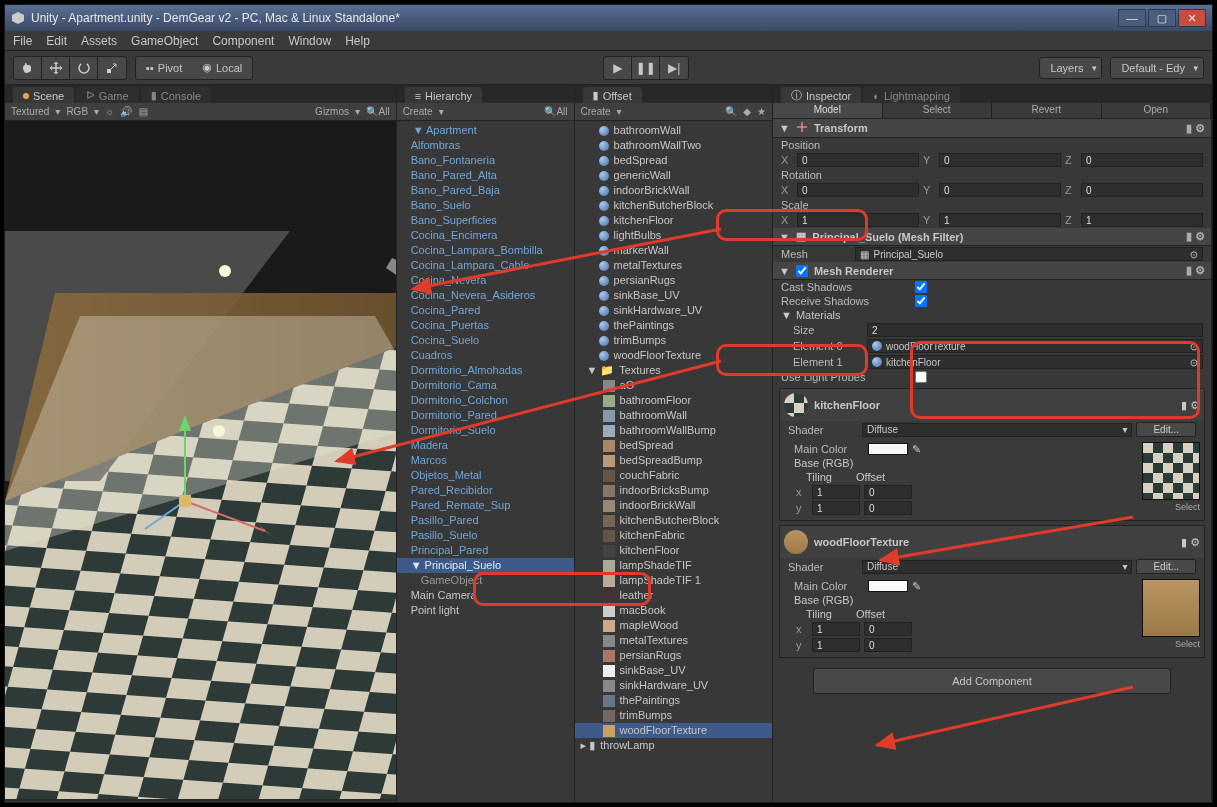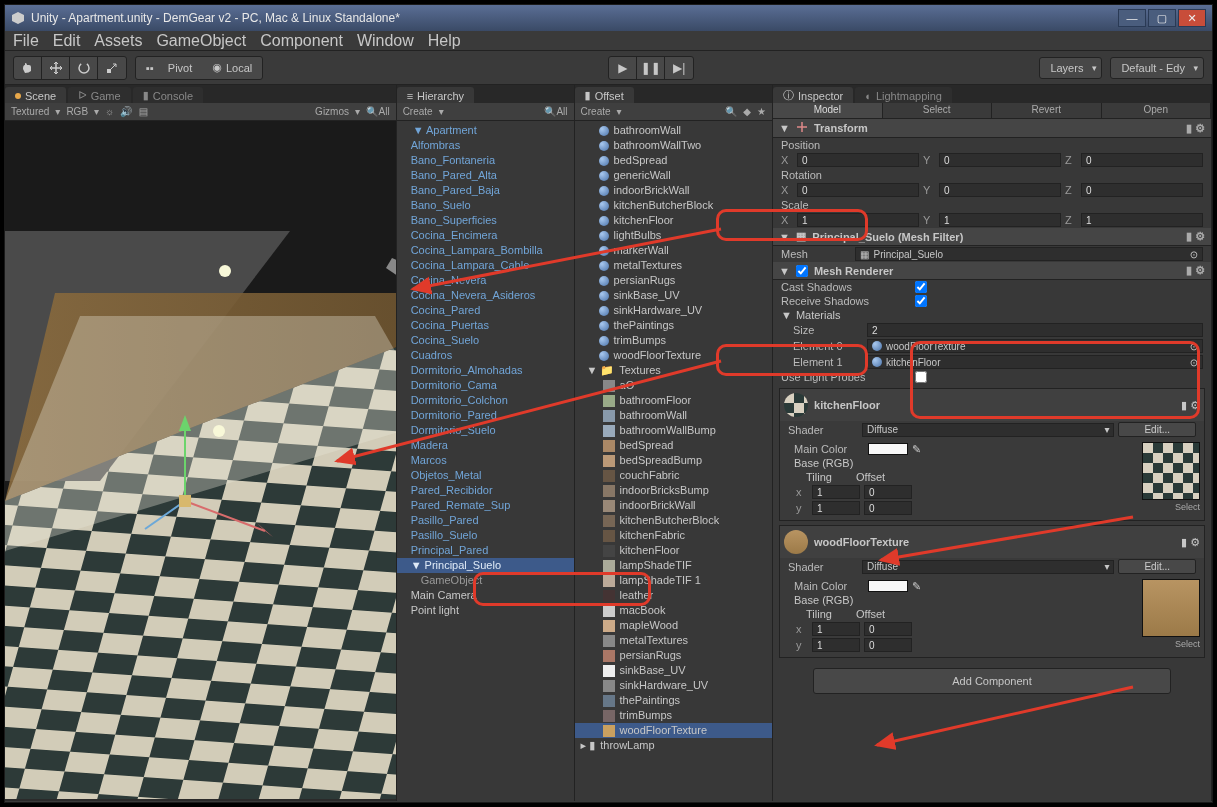--- a/index.html
+++ b/index.html
@@ -4,37 +4,37 @@
 <style>
 * { box-sizing: border-box; margin: 0; padding: 0; font-family: "Lucida Grande", Arial, sans-serif; }
 body { background: #000; width: 1217px; height: 807px; overflow: hidden; position: relative; }
 .window { position: absolute; left: 4px; top: 4px; width: 1209px; height: 799px; background: #3a3a3a; border: 1px solid #1a1a1a; }
 .titlebar { height: 26px; background: linear-gradient(#5a6e95,#3a4a66); display: flex; align-items: center; padding: 0 6px; color: #e8e8e8; font-size: 12px; }
 .titlebar .icon-unity { width: 14px; height: 14px; margin-right: 6px; display: inline-block; }
 .titlebar .spacer { flex: 1; }
 .titlebar .winbtns { display: flex; gap: 2px; }
 .titlebar .winbtn { width: 28px; height: 18px; background: #4a5d7d; border: 1px solid #2a3a55; display: flex; align-items: center; justify-content: center; color: #eee; font-size: 11px; }
 .titlebar .winbtn.close { background: #c84d3a; }
-.menubar { height: 20px; background: #3a3a3a; display: flex; align-items: center; padding: 0 8px; gap: 14px; color: #c7c7c7; font-size: 16px; border-bottom: 1px solid #222; }
+.menubar { height: 20px; background: #3a3a3a; display: flex; align-items: center; padding: 0 8px; gap: 14px; color: #c7c7c7; font-size: 12px; border-bottom: 1px solid #222; }
 .menubar span { cursor: default; }
 .toolbar { height: 34px; background: #3a3a3a; border-bottom: 1px solid #222; display: flex; align-items: center; padding: 0 8px; gap: 8px; }
 .toolbar .grp { display: flex; background: #484848; border: 1px solid #222; border-radius: 3px; }
 .toolbar .btn { width: 28px; height: 22px; border-right: 1px solid #222; display: flex; align-items: center; justify-content: center; color: #c7c7c7; font-size: 12px; }
 .toolbar .btn:last-child { border-right: none; }
 .toolbar .lblbtn { height: 22px; padding: 0 10px; display: flex; align-items: center; color: #c7c7c7; font-size: 11px; }
 .toolbar .play-grp { margin-left: auto; margin-right: auto; }
 .toolbar .dropdown { height: 22px; background: #484848; border: 1px solid #222; border-radius: 3px; padding: 0 18px 0 10px; display: flex; align-items: center; color: #c7c7c7; font-size: 11px; position: relative; }
 .toolbar .dropdown:after { content: "▾"; position: absolute; right: 5px; font-size: 9px; }
 .main { display: flex; height: 716px; }
 .panel { background: #383838; border-right: 1px solid #222; display: flex; flex-direction: column; }
 .scene-panel { width: 458px; }
 .hierarchy-panel { width: 208px; }
 .project-panel { width: 232px; }
 .inspector-panel { flex: 1; }
-.tabs { height: 18px; background: #282828; display: flex; align-items: flex-end; padding-left: 0; gap: 2px; }
+.tabs { height: 18px; background: #282828; display: flex; align-items: flex-end; padding-left: 8px; gap: 2px; }
 .tab { height: 16px; background: #383838; padding: 1px 10px 0; color: #c7c7c7; font-size: 11px; border-radius: 3px 3px 0 0; display: flex; align-items: center; gap: 4px; }
 .tab.inactive { background: #2e2e2e; color: #888; }
 .tab .dot { width: 6px; height: 6px; border-radius: 50%; display: inline-block; }
 .subbar { height: 18px; background: #3f3f3f; border-bottom: 1px solid #222; display: flex; align-items: center; padding: 0 6px; gap: 6px; color: #aaa; font-size: 10px; }
 .scene-view { flex: 1; background: #2a2a2a; position: relative; overflow: hidden; }
 .scene-view svg { position: absolute; left: 0; top: 0; }
 .tree { flex: 1; overflow: hidden; padding: 2px 0; font-size: 11px; color: #71a5d8; line-height: 15px; }
 .tree .item { padding: 0 4px 0 14px; white-space: nowrap; cursor: default; }
 .tree .item.parent { padding-left: 16px; color: #71a5d8; }
 .tree .item.selected { background: #3d5a8a; color: #dfeaf7; }
@@ -46,21 +46,21 @@
 .ball { width: 10px; height: 10px; border-radius: 50%; background: radial-gradient(circle at 3px 3px,#a8c8ee,#4a72a8); display: inline-block; flex-shrink: 0; }
 .tex { width: 12px; height: 12px; display: inline-block; flex-shrink: 0; background: #7a6a4a; }
 .inspector { flex: 1; overflow: hidden; font-size: 11px; color: #c7c7c7; }
 .insp-hdr { background: #454545; border-bottom: 1px solid #222; padding: 2px 6px; display: flex; align-items: center; gap: 6px; font-weight: bold; }
 .insp-hdr .gear { margin-left: auto; color: #aaa; font-size: 11px; }
 .insp-row { display: flex; align-items: center; padding: 1px 8px; gap: 4px; }
 .insp-row .lbl { width: 70px; color: #bbb; }
 .insp-row .sublbl { width: 12px; color: #999; }
 .insp-row input[type=text] { flex: 1; background: #2e2e2e; border: 1px solid #222; color: #ddd; height: 14px; font-size: 10px; padding: 0 4px; min-width: 20px; }
 .insp-row .field { flex: 1; background: #2e2e2e; border: 1px solid #222; height: 14px; font-size: 10px; padding: 0 4px; display: flex; align-items: center; gap: 4px; }
-.insp-btn { background: #484848; border: 1px solid #222; color: #ccc; padding: 1px 25px; font-size: 10px; border-radius: 2px; }
+.insp-btn { background: #484848; border: 1px solid #222; color: #ccc; padding: 1px 16px; font-size: 10px; border-radius: 2px; }
 .mat-section { margin: 4px 6px; background: #3a3a3a; border: 1px solid #222; }
 .mat-hdr { display: flex; align-items: center; padding: 4px; gap: 6px; background: #404040; }
 .mat-preview { width: 24px; height: 24px; border-radius: 50%; }
 .mat-body { padding: 4px 6px; position: relative; }
 .mat-body .big-swatch { position: absolute; right: 4px; top: 4px; width: 58px; height: 58px; border: 1px solid #111; }
 .mat-body .sel-lbl { position: absolute; right: 4px; top: 64px; font-size: 9px; color: #aaa; }
 .color-swatch { width: 40px; height: 12px; background: #f8f8f8; border: 1px solid #111; display: inline-block; }
 .dropper { width: 12px; height: 12px; display: inline-block; }
 .add-comp { margin: 10px 40px; padding: 6px; text-align: center; background: #484848; border: 1px solid #222; border-radius: 3px; font-size: 11px; }
 .tabbtns { display: flex; height: 16px; background: #3a3a3a; border-bottom: 1px solid #222; font-size: 10px; }
@@ -125,21 +125,21 @@
         </div>
       <div class="btn">
           <svg width="14" height="14">
             <rect x="2" y="8" width="4" height="4" fill="#ccc"></rect>
             <path d="M6 8 L11 3" stroke="#ccc"></path>
             <path d="M8 3 L11 3 L11 6" stroke="#ccc" fill="none"></path>
           </svg>
         </div>
     </div>
     <div class="grp">
-      <div class="lblbtn">▪▪ <span style="margin-left:14px">Pivot</span></div>
+      <div class="lblbtn">▪▪ <span style="margin-left:4px">Pivot</span></div>
       <div class="lblbtn">◉ <span style="margin-left:4px">Local</span></div>
     </div>
     <div class="grp play-grp">
       <div class="btn">▶</div>
       <div class="btn">❚❚</div>
       <div class="btn">▶|</div>
     </div>
     <div class="dropdown">Layers</div>
     <div class="dropdown">Default - Edy</div>
   </div>

